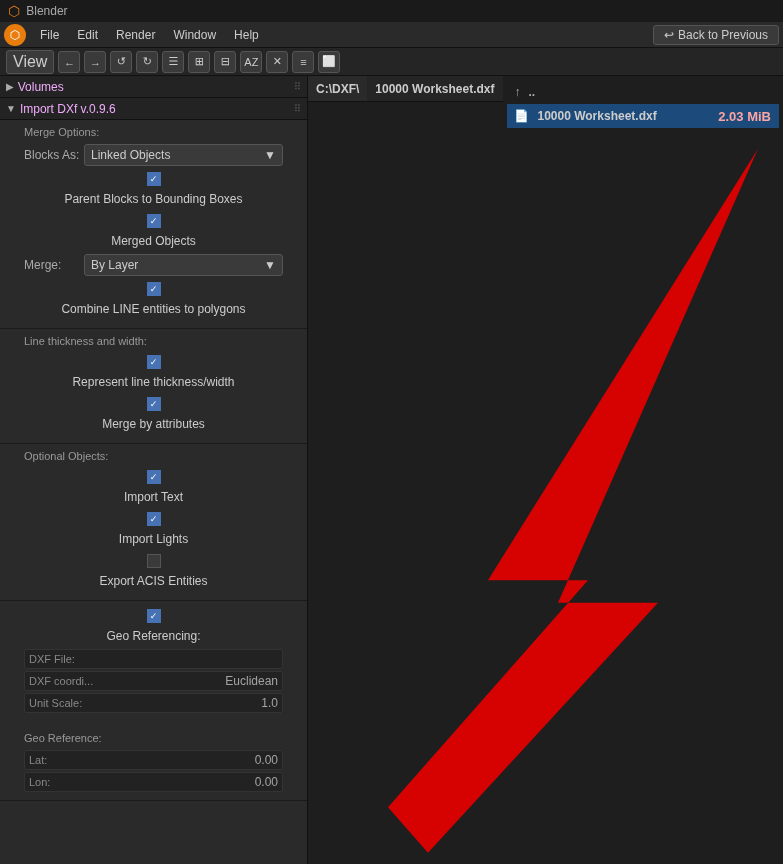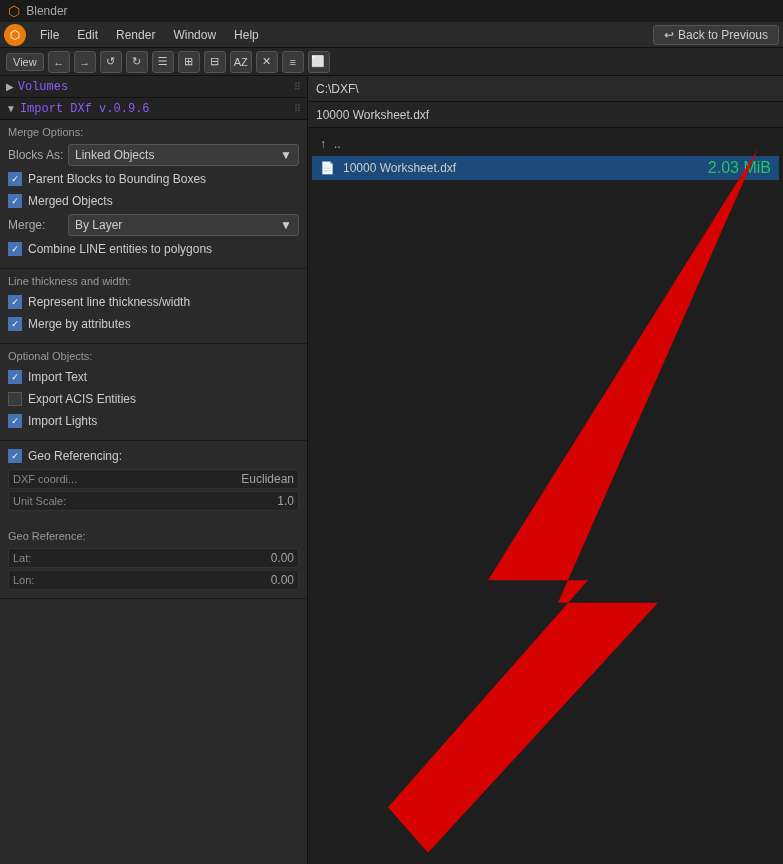--- a/index.html
+++ b/index.html
@@ -84,21 +84,21 @@
       gap: 4px;
       border-bottom: 1px solid #111;
     }
     .toolbar-btn {
       background: #3a3a3a;
       border: 1px solid #555;
       color: #ccc;
       padding: 2px 6px;
       border-radius: 3px;
       cursor: pointer;
-      font-size: 11px;
+      font-size: 16px;
     }
     .toolbar-icon {
       width: 22px;
       height: 22px;
       background: #3a3a3a;
       border: 1px solid #555;
       border-radius: 3px;
       display: flex;
       align-items: center;
       justify-content: center;
@@ -131,32 +131,31 @@
       padding: 0 6px;
       gap: 4px;
       border-bottom: 1px solid #111;
       cursor: pointer;
     }
     .panel-header .arrow {
       color: #aaa;
       font-size: 10px;
     }
     .panel-header .label {
-      color: #8b5cf6;
-      font-size: 12px;
-      font-family: Liberation Mono, monospace;
+      color: #f0abfc;
+      font-size: 12px;
     }
     .panel-handle {
       margin-left: auto;
       color: #555;
       font-size: 10px;
     }
 
     .section {
-      padding: 6px 8px;
+      padding: 6px 24px;
       border-bottom: 1px solid #1a1a1a;
     }
     .section-title {
       color: #999;
       font-size: 11px;
       margin-bottom: 6px;
     }
 
     .row {
       display: flex;
@@ -169,20 +168,21 @@
       min-width: 60px;
     }
 
     
     .cb-row {
       display: flex;
       align-items: center;
       gap: 6px;
       margin-bottom: 4px;
       padding: 2px 0;
+      flex-direction: column;
     }
     .cb-box {
       width: 14px;
       height: 14px;
       border: 1px solid #555;
       background: #3a3a3a;
       display: flex;
       align-items: center;
       justify-content: center;
       cursor: pointer;
@@ -217,22 +217,22 @@
       justify-content: space-between;
       cursor: pointer;
       text-align: right;
     }
 
     
     #right-panel {
       flex: 1;
       background: #1e1e1e;
       display: flex;
-      flex-direction: column;
       position: relative;
+      font-weight: bold;
     }
 
     
     #file-path-bar {
       height: 26px;
       background: #2a2a2a;
       display: flex;
       align-items: center;
       padding: 0 8px;
       gap: 6px;
@@ -269,22 +269,22 @@
     .file-icon {
       color: #888;
       font-size: 12px;
     }
     .file-name {
       color: #ccc;
       font-size: 12px;
       flex: 1;
     }
     .file-size {
-      color: #22c55e;
-      font-size: 16px;
+      color: #fca5a5;
+      font-size: 13px;
     }
 
     
     #arrow-overlay {
       position: absolute;
       top: 50px;
       left: 0;
       width: 100%;
       height: calc(100% - 50px);
       pointer-events: none;
@@ -410,34 +410,38 @@
       </div>
     </div>
 
     <div class="section">
       <div class="section-title">Optional Objects:</div>
       <div class="cb-row">
         <div class="cb-box checked"></div>
         <span class="cb-label">Import Text</span>
       </div>
       <div class="cb-row">
+        <div class="cb-box checked"></div>
+        <span class="cb-label">Import Lights</span>
+      </div>
+      <div class="cb-row">
         <div class="cb-box"></div>
         <span class="cb-label">Export ACIS Entities</span>
       </div>
-      <div class="cb-row">
-        <div class="cb-box checked"></div>
-        <span class="cb-label">Import Lights</span>
-      </div>
     </div>
 
 
     <div class="section">
       <div class="cb-row">
         <div class="cb-box checked"></div>
         <span class="cb-label">Geo Referencing:</span>
+      </div>
+      <div class="field-row">
+        <label>DXF File:</label>
+        <span class="field-val"></span>
       </div>
       <div class="field-row">
         <label>DXF coordi...</label>
         <span class="field-val">Euclidean</span>
       </div>
       <div class="field-row">
         <label>Unit Scale:</label>
         <span class="field-val">1.0</span>
       </div>
       <div class="section-title" style="margin-top:19px;">Geo Reference:</div>

